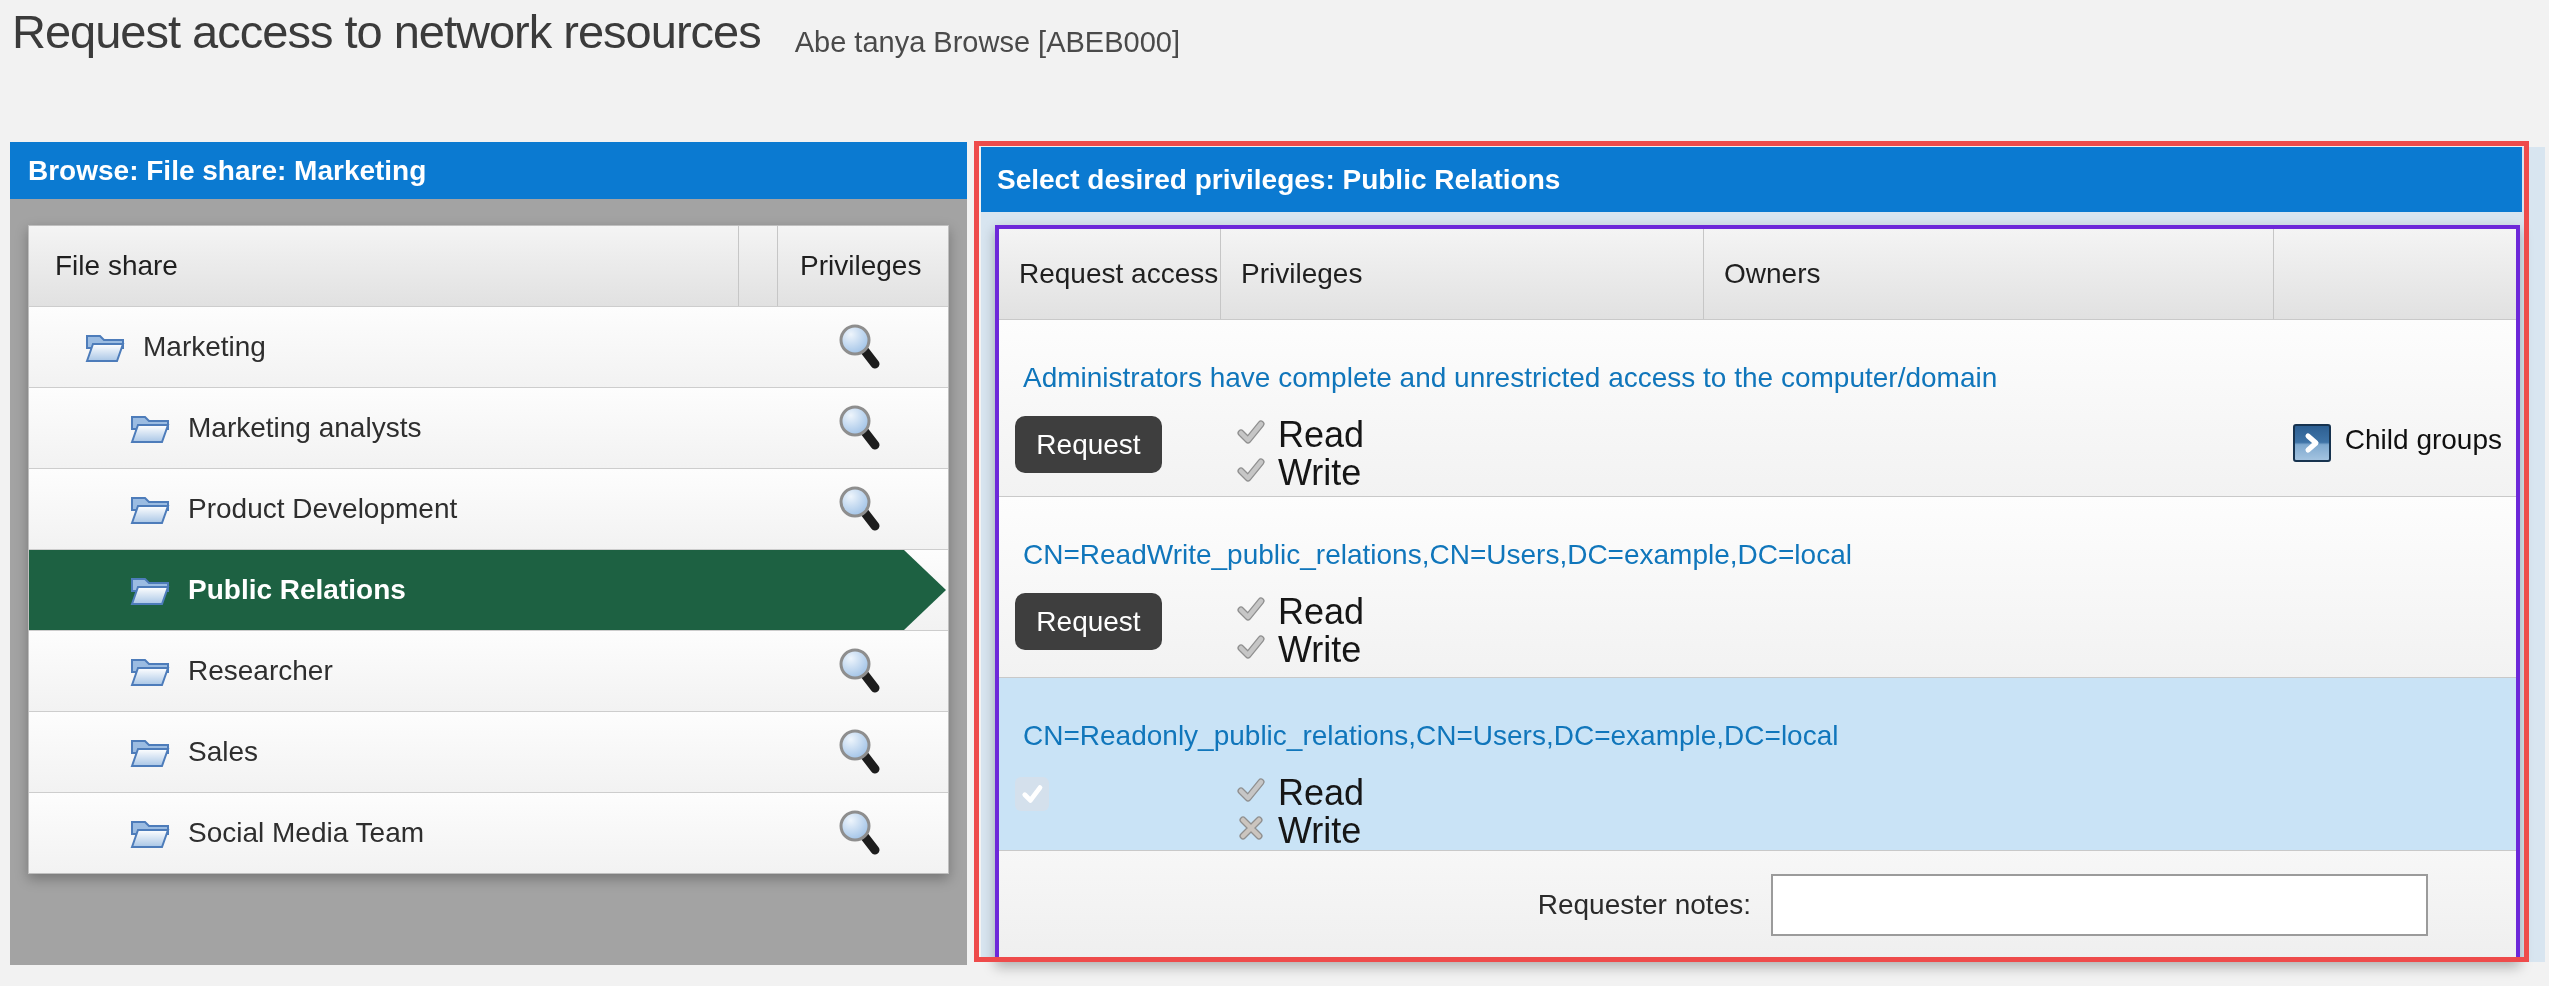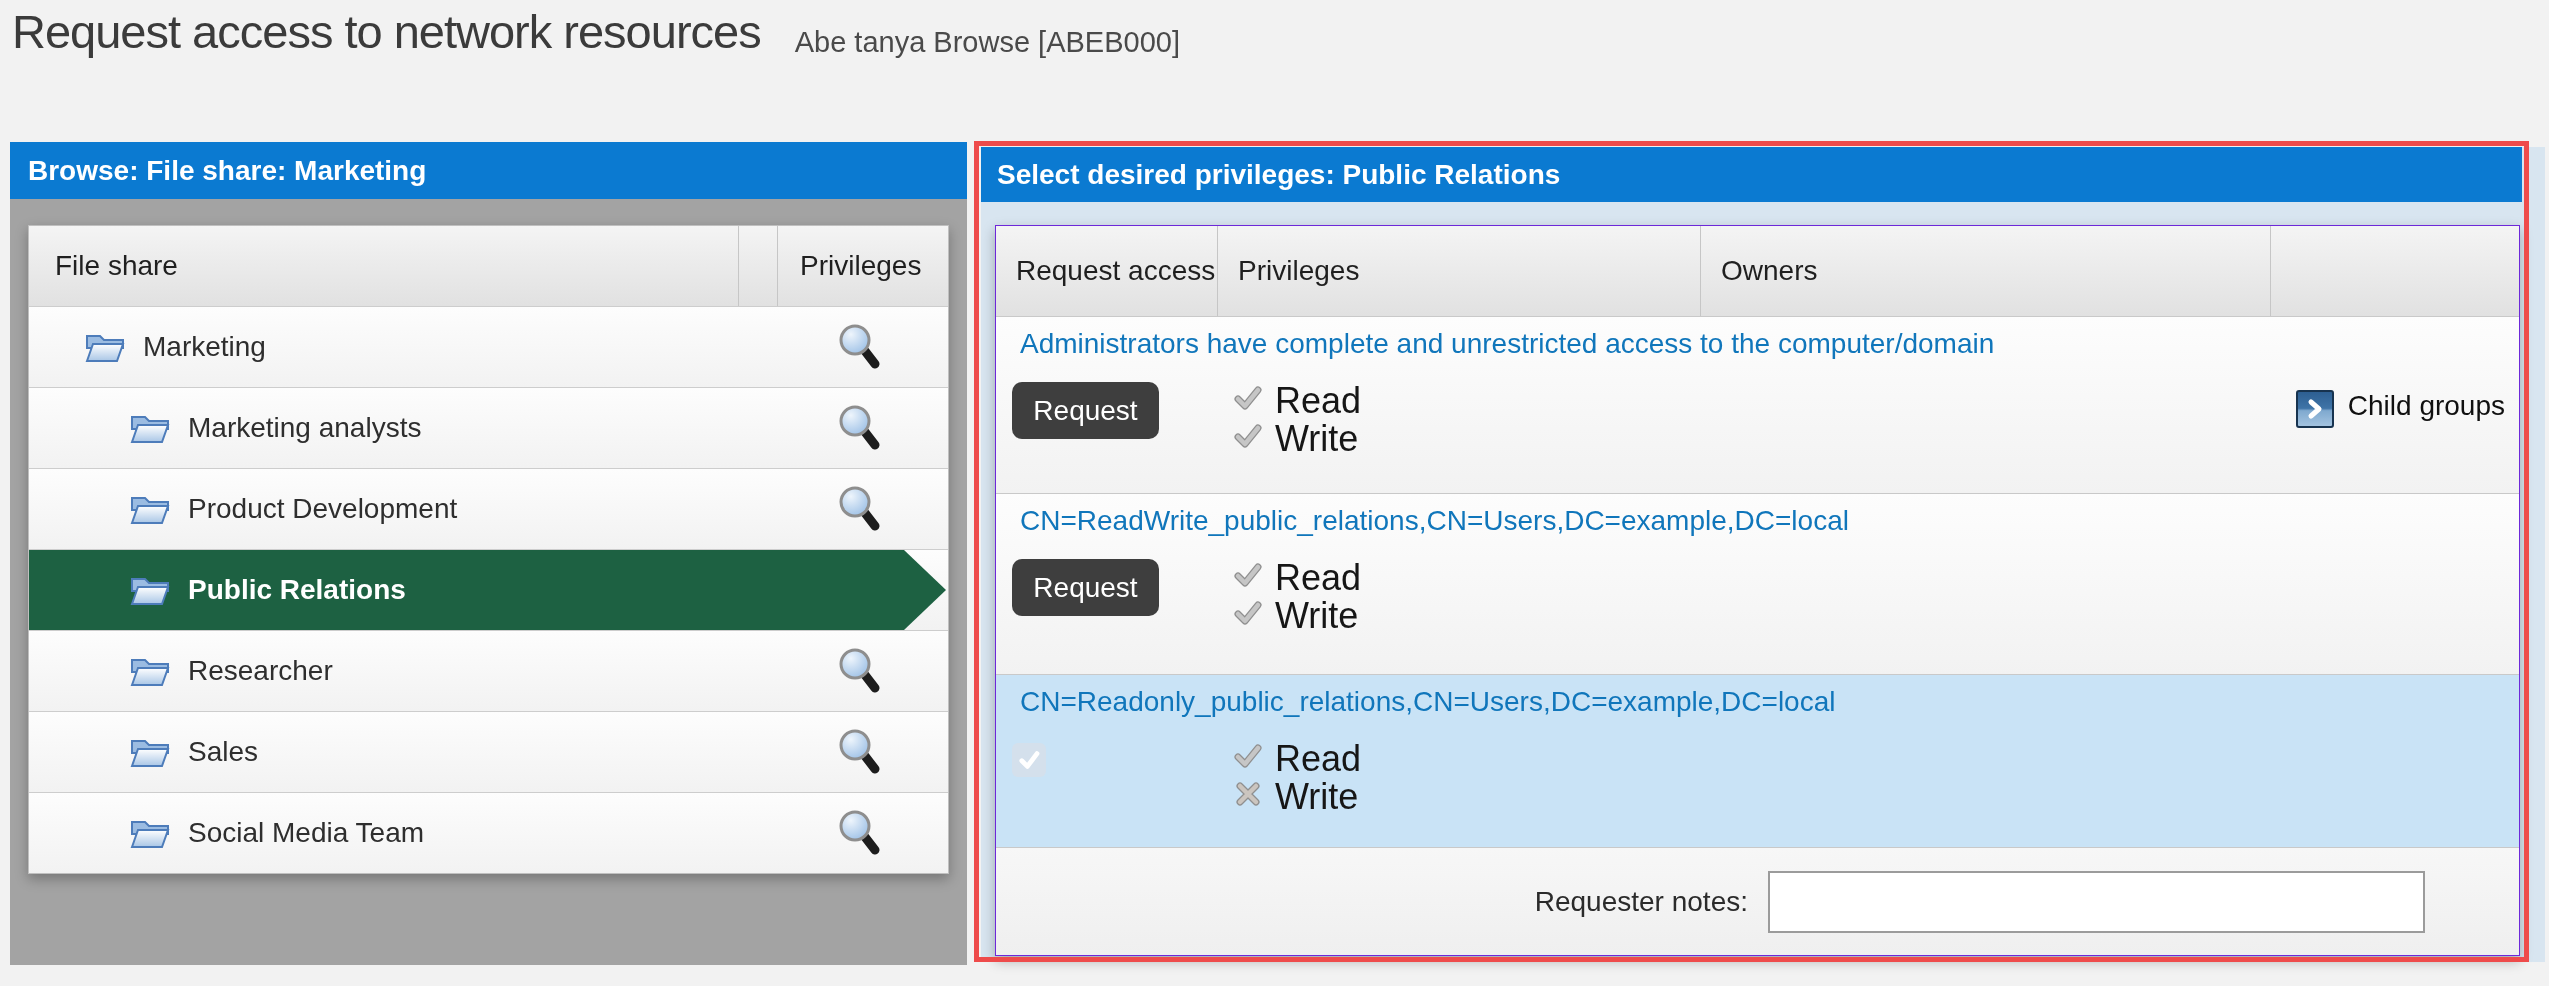--- a/index.html
+++ b/index.html
@@ -23,21 +23,21 @@
     padding-left:18px;
   }
   .browse-panel {
     position:absolute; left:10px; top:142px; width:957px; height:823px;
     background:#a3a3a3;
   }
   .priv-panel {
     position:absolute; left:981px; top:147px; width:1564px; height:815px;
     background:#d8e5f0;
   }
-  .priv-panel .panel-header { width:1541px; height:55px; padding-left:16px; }
+  .priv-panel .panel-header { width:1541px; height:65px; padding-left:16px; }
 
   
   .annotation-box {
     position:absolute; left:974px; top:141px; width:1555px; height:821px;
     border:5px solid #ee4b4b; z-index:40; pointer-events:none;
   }
 
   
   .browse-table {
     position:absolute; left:18px; top:83px; width:921px;
@@ -66,31 +66,31 @@
     position:absolute; left:0; top:0; width:100%; height:100%;
     background:#1d6142;
     clip-path:polygon(0 0, 875px 0, 917px 50%, 875px 100%, 0 100%);
     z-index:1;
   }
   .bt-row.selected .bt-label { color:#ffffff; font-weight:700; }
 
   
   .priv-table {
     position:absolute; left:14px; top:78px; width:1525px;
-    background:#ffffff; border:1px solid #6d28d9;
+    background:#ffffff; border:4px solid #6d28d9;
     box-shadow:0 5px 12px rgba(0,0,0,0.28);
   }
   .pt-header { display:flex; height:90px; background:linear-gradient(#f4f4f4,#e1e1e1); }
   .pt-header .cell { display:flex; align-items:center; font-size:28px; color:#1f1f1f; border-right:1px solid #c6c6c6; padding-left:20px; line-height:1.2; }
   .pt-c1 { width:222px; }
   .pt-c2 { width:483px; }
   .pt-c3 { width:570px; }
   .pt-c4 { flex:1; border-right:none !important; }
 
-  .group { position:relative; border-top:1px solid #c9c9c9; background:linear-gradient(#fdfdfd,#f2f2f2); padding-top:11px; }
+  .group { position:relative; border-top:1px solid #c9c9c9; background:linear-gradient(#fdfdfd,#f2f2f2); padding-top:42px; }
   .group.g1 { height:177px; }
   .group.g2 { height:181px; }
   .group.g3 { height:173px; background:#c9e3f6; }
   .group-name { margin-left:24px; font-size:28px; font-weight:500; color:#1076bb; cursor:pointer; }
   .action-row { margin-top:22px; position:relative; height:90px; }
   .request-btn {
     position:absolute; left:16px; top:0; width:147px; height:57px;
     background:#3e3e3e; color:#fff; font-size:28px; border:none; border-radius:10px;
     font-family:"Liberation Sans", sans-serif; cursor:pointer;
   }

